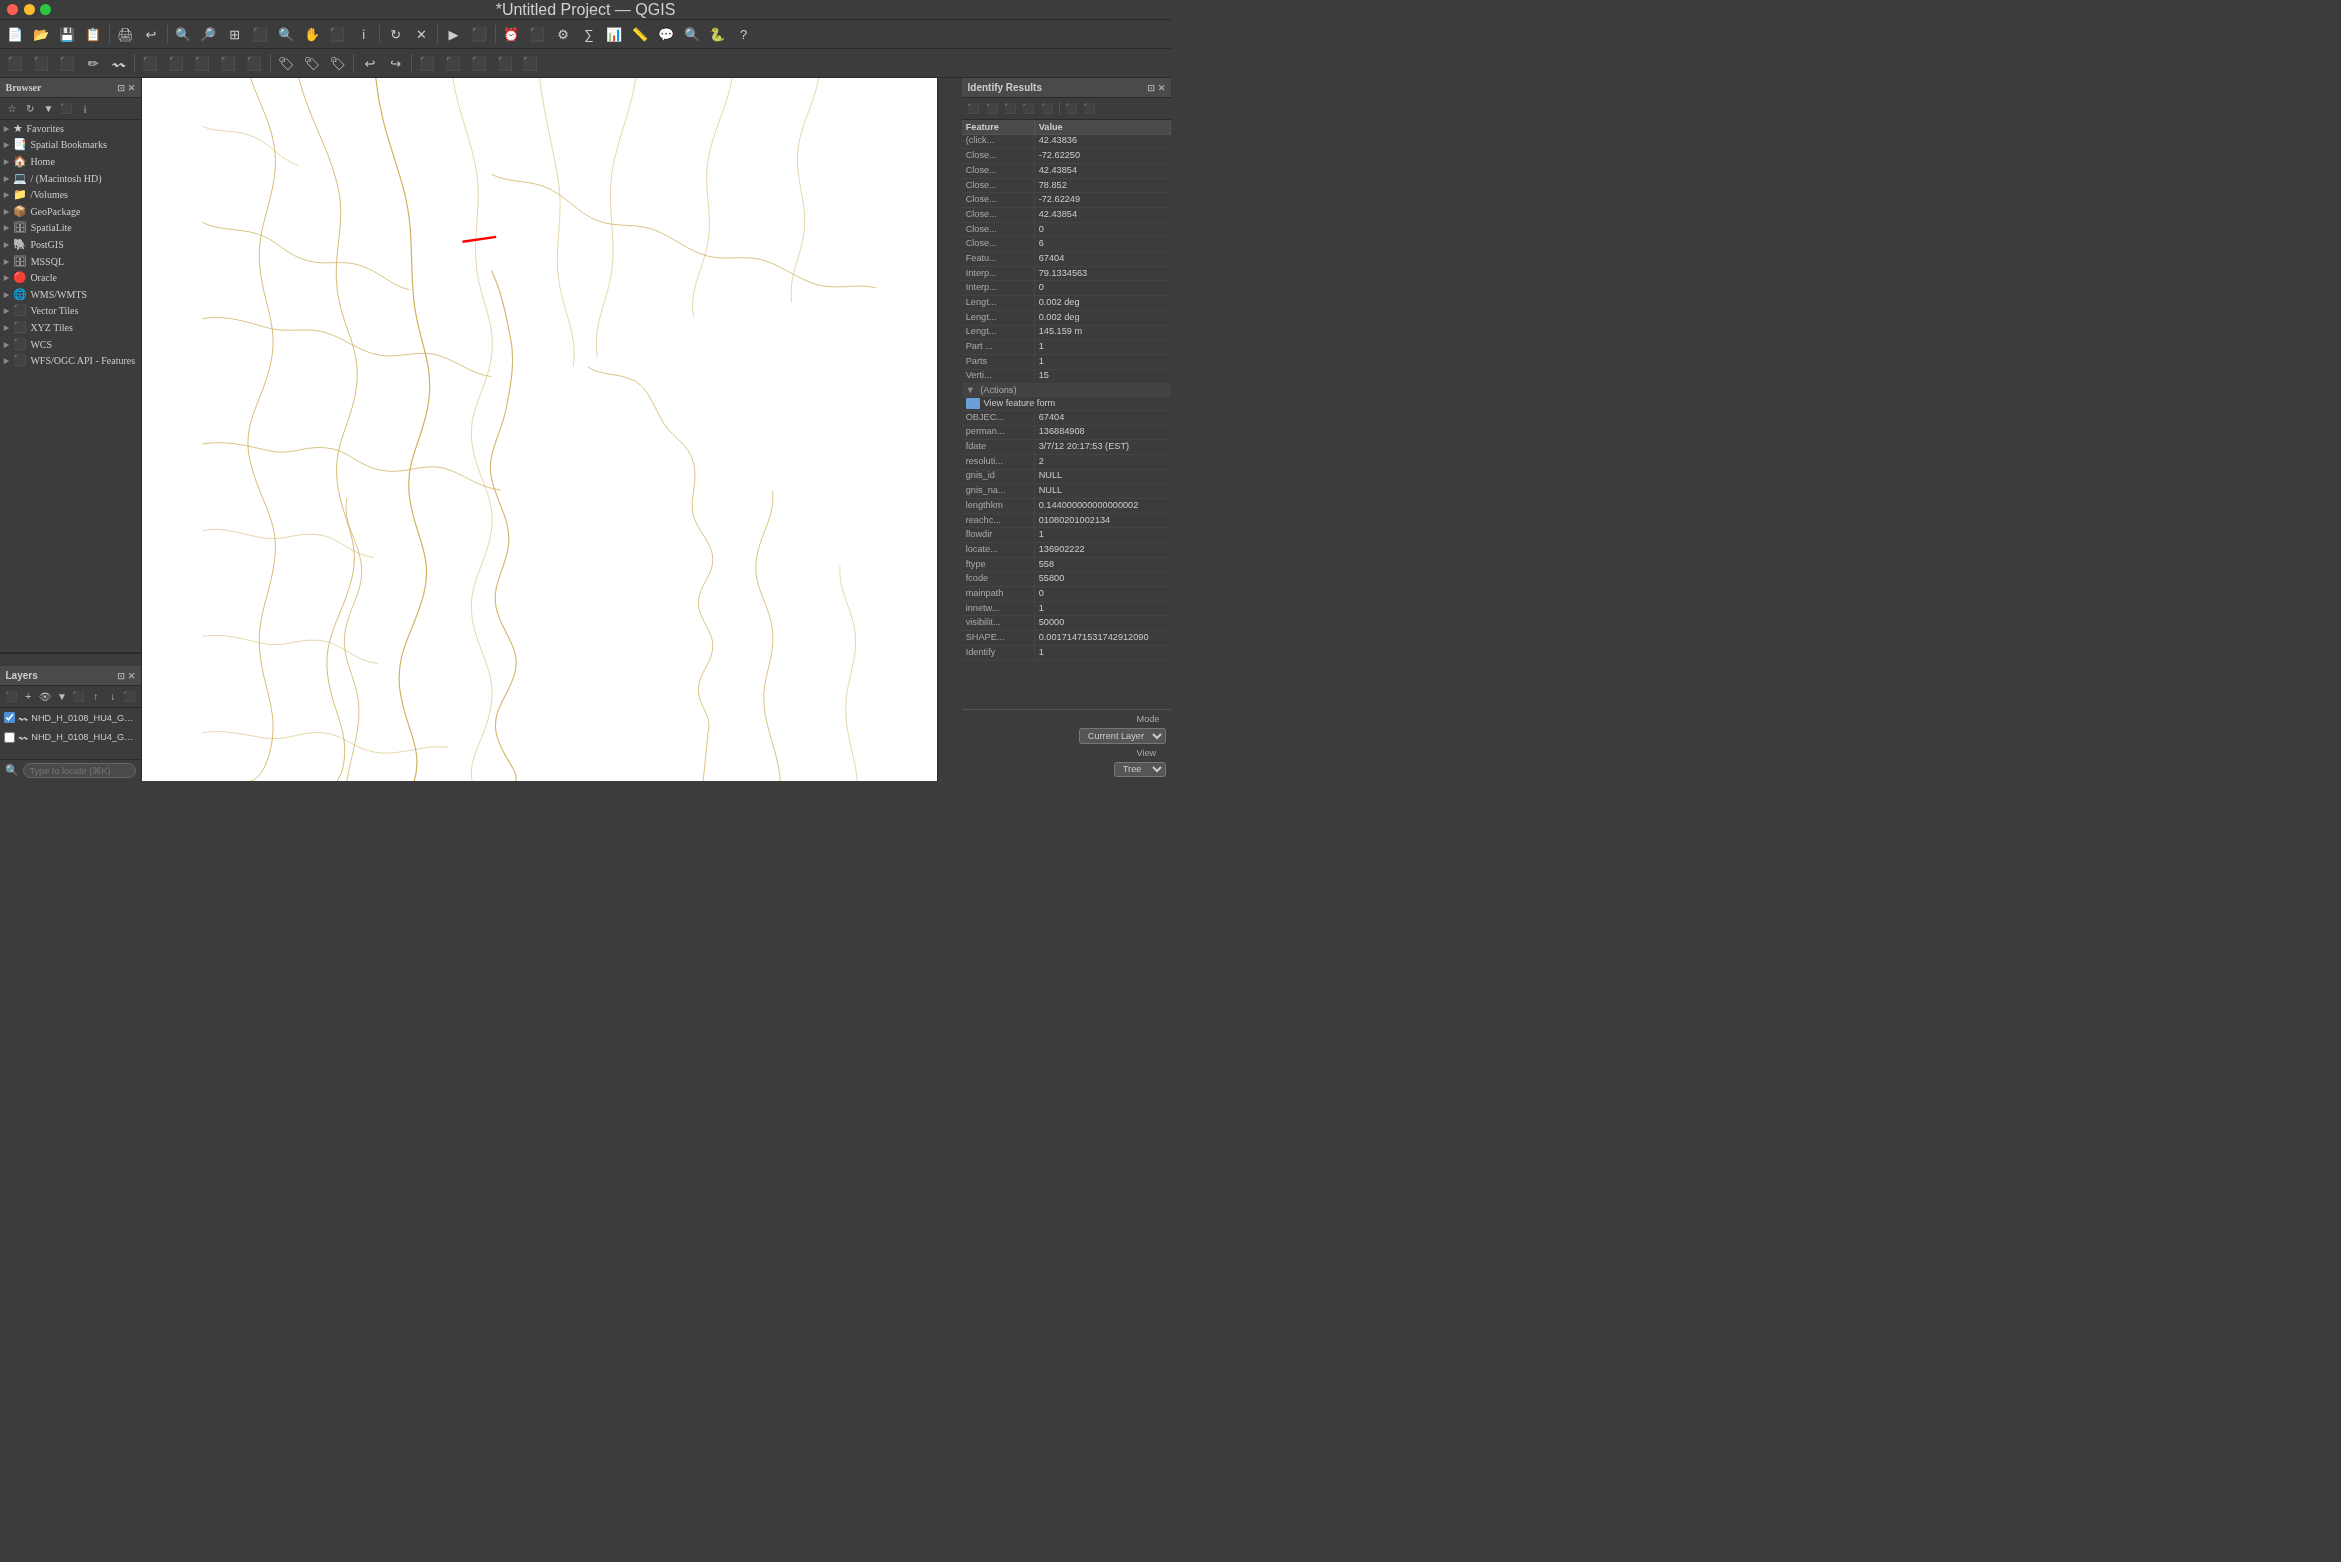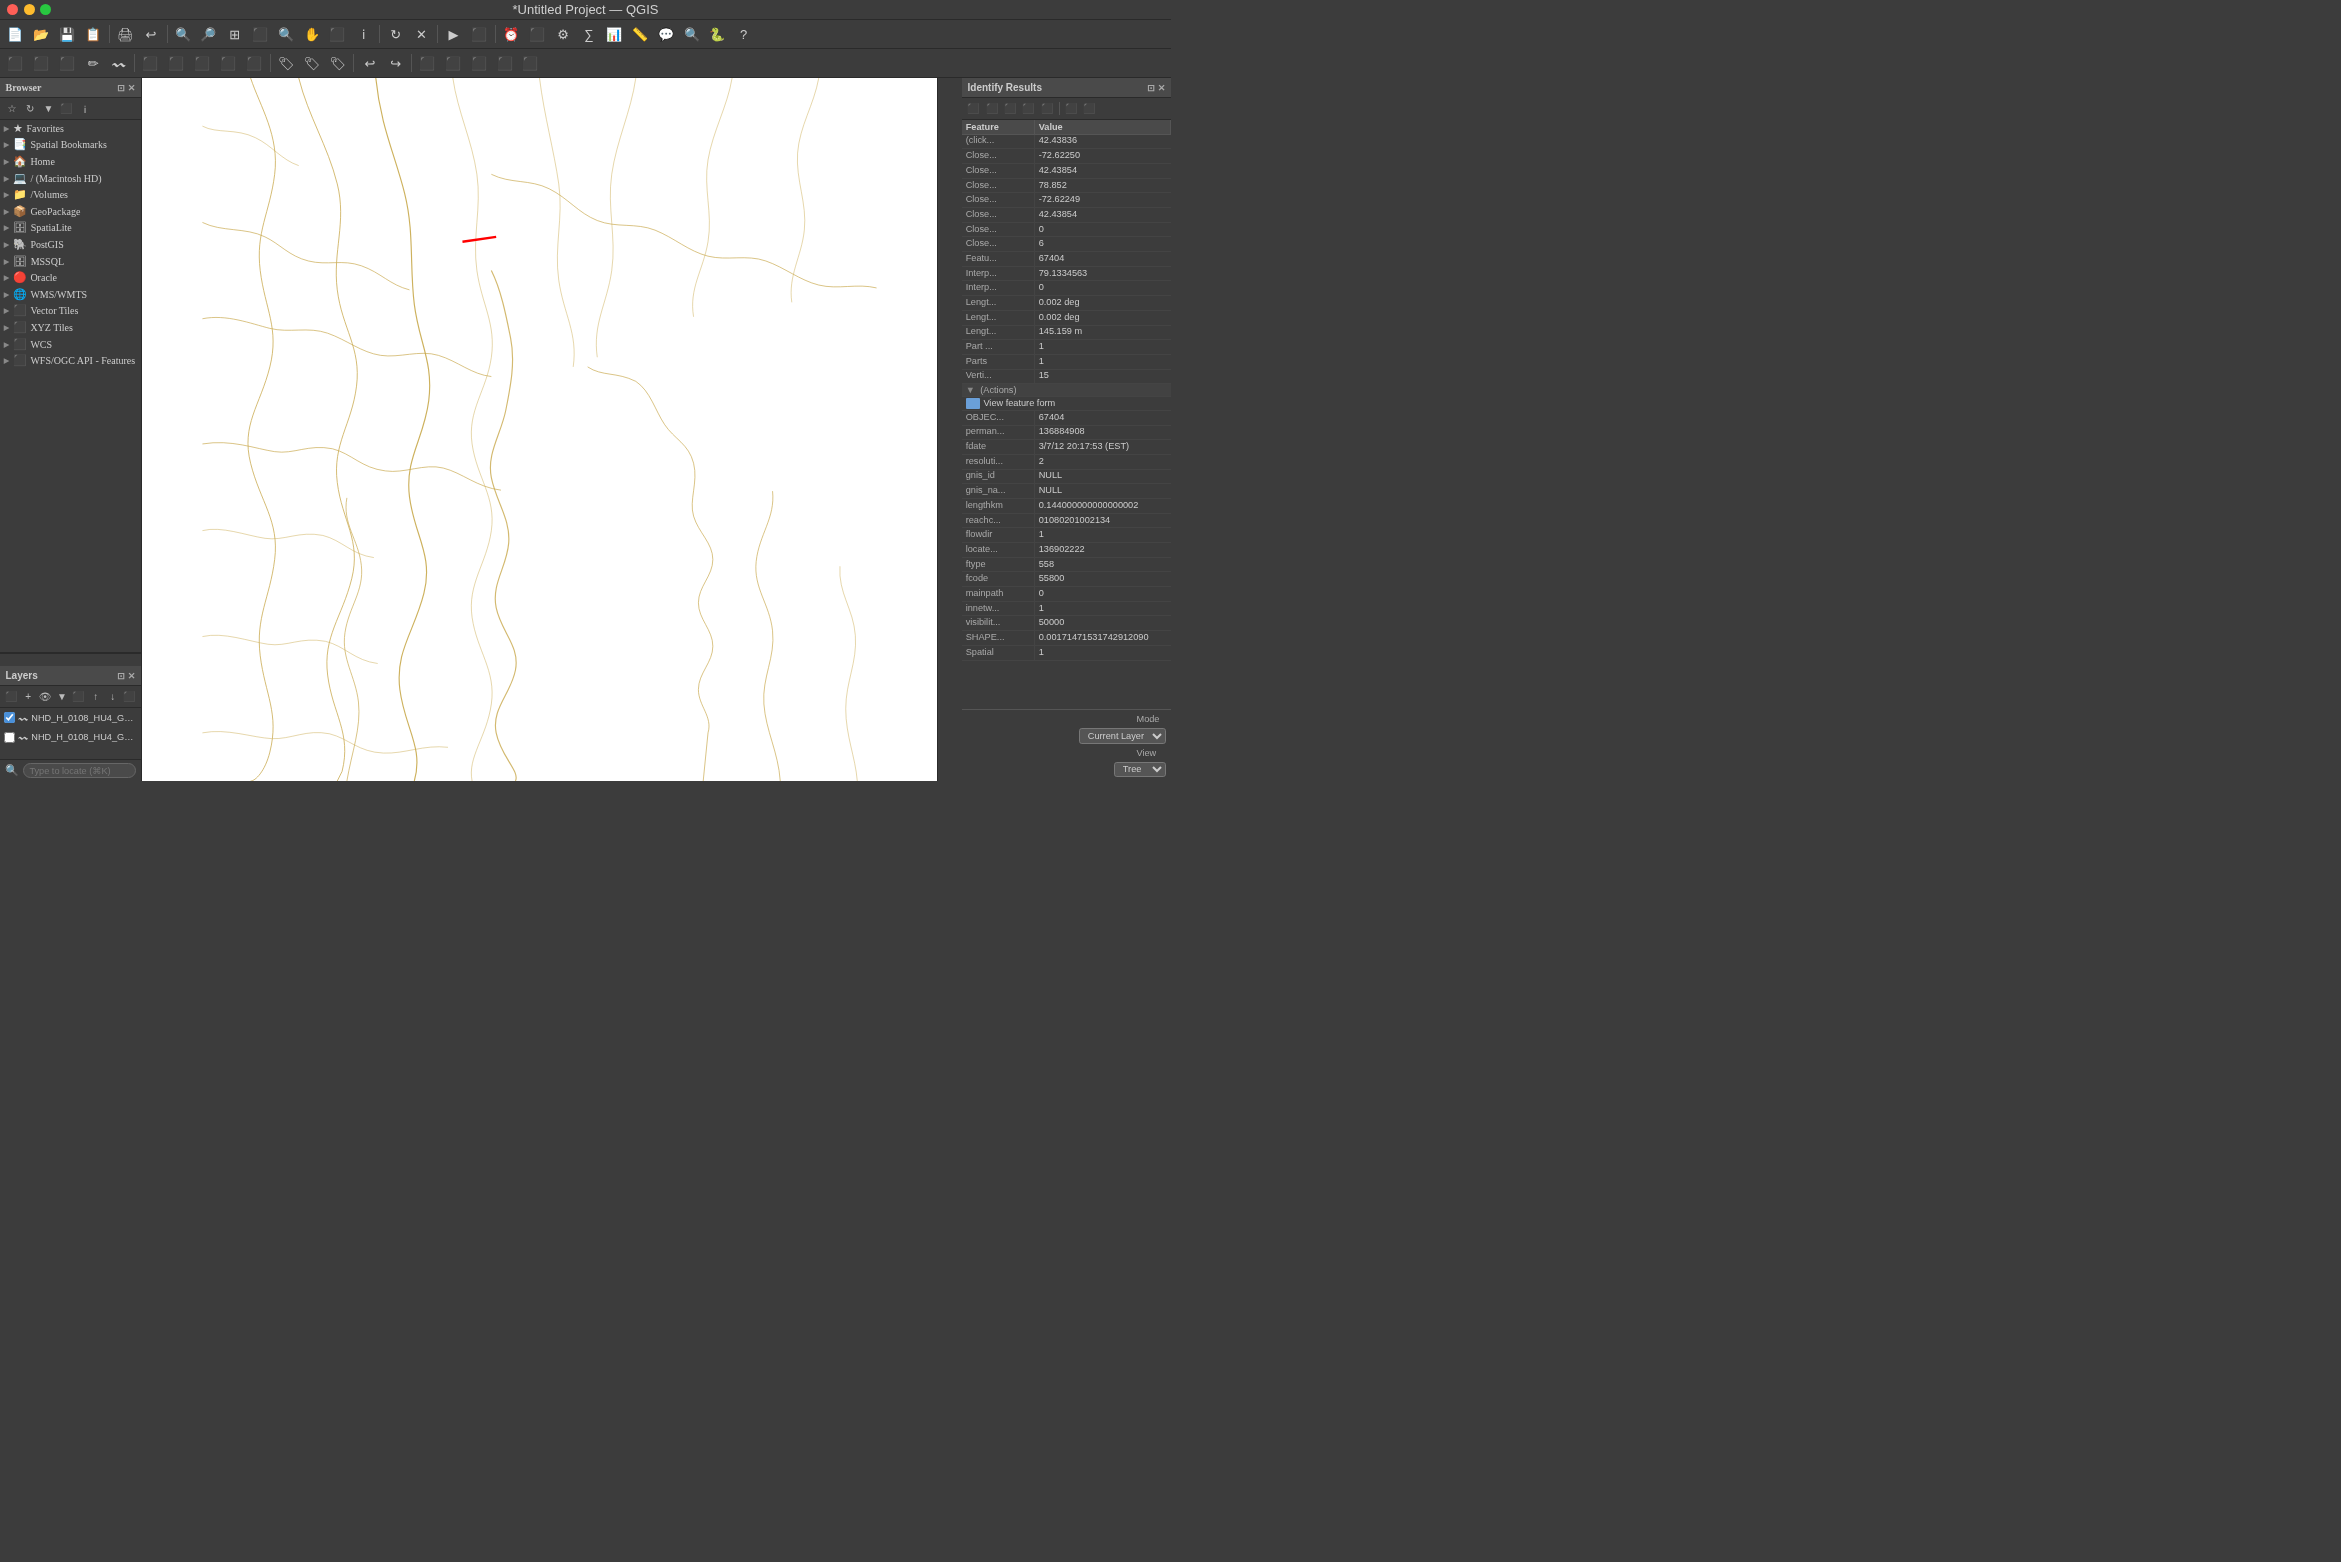--- a/index.html
+++ b/index.html
@@ -28,21 +28,21 @@
       position: absolute;
       left: 7.3px;
       display: flex;
       gap: 5.5px;
       align-items: center;
     }
     .tl { width: 11px; height: 11px; border-radius: 50%; }
     .tl-red { background: #ff5f57; }
     .tl-yellow { background: #febc2e; }
     .tl-green { background: #28c840; }
-    #titlebar-text { font-size: 13px; color: #d0d0d0; }
+    #titlebar-text { font-size: 16px; color: #d0d0d0; }
 
     
     .toolbar {
       background: #3c3c3c;
       height: 29px;
       display: flex;
       align-items: center;
       padding: 0 3.7px;
       border-bottom: 0.9px solid #2a2a2a;
       gap: 1.8px;
@@ -795,21 +795,21 @@
       </div>
       <div class="ir-row">
         <div class="ir-cell ir-cell-feature">visibilit...</div>
         <div class="ir-cell ir-cell-value">50000</div>
       </div>
       <div class="ir-row">
         <div class="ir-cell ir-cell-feature">SHAPE...</div>
         <div class="ir-cell ir-cell-value">0.00171471531742912090</div>
       </div>
       <div class="ir-row">
-        <div class="ir-cell ir-cell-feature">Spatial</div>
+        <div class="ir-cell ir-cell-feature">Identify</div>
         <div class="ir-cell ir-cell-value">1</div>
       </div>
     </div>
 
     <div id="ir-bottom">
       <div class="ir-mode-row">
         <span class="ir-mode-label">Mode</span>
         <select class="ir-mode-select">
           <option>Current Layer</option>
           <option>All Layers</option>

